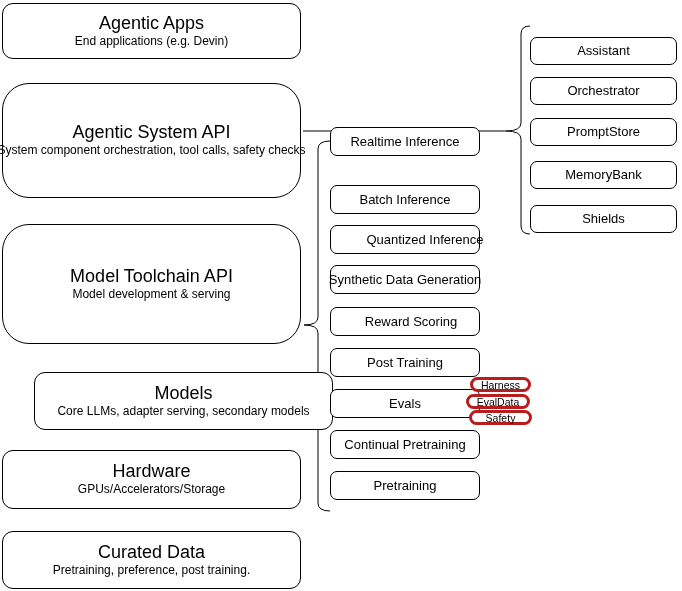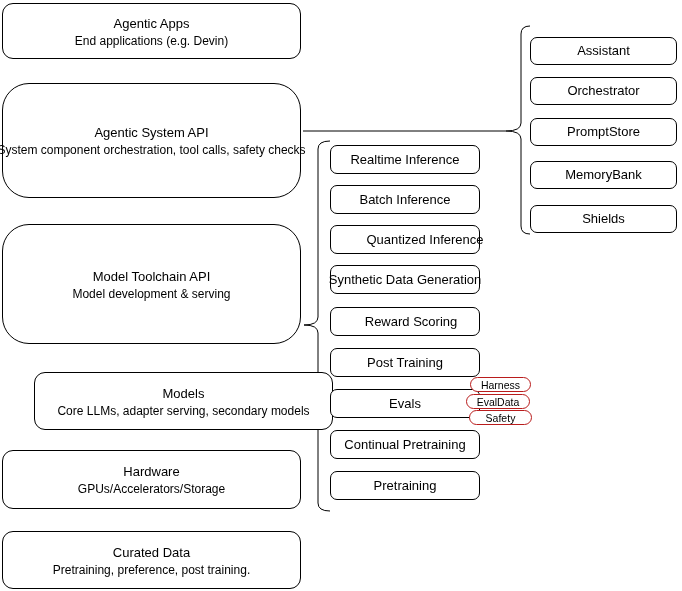--- a/index.html
+++ b/index.html
@@ -17,49 +17,49 @@
     box-sizing: border-box;
     background: #ffffff;
     border: 1px solid #000000;
     display: flex;
     flex-direction: column;
     align-items: center;
     justify-content: center;
     text-align: center;
     z-index: 1;
   }
-  .node .title { font-size: 13px; line-height: 15px; white-space: nowrap; }
+  .node .title { font-size: 18px; line-height: 15px; white-space: nowrap; }
   .node .subtitle { font-size: 12px; line-height: 12px; margin-top: 4px; white-space: nowrap; }
   .node .label { font-size: 13px; line-height: 14px; white-space: nowrap; }
 
   
   .lb0 { left: 2px; top: 3px;   width: 299px; height: 56px;  border-radius: 11px; }
   .lb1 { left: 2px; top: 83px;  width: 299px; height: 115px; border-radius: 27px; text-align: center; }
   .lb2 { left: 2px; top: 224px; width: 299px; height: 120px; border-radius: 27px; }
   .lb3 { left: 2px; top: 372px; width: 299px; height: 58px;  border-radius: 11px; margin-left: 32px; }
   .lb4 { left: 2px; top: 450px; width: 299px; height: 59px;  border-radius: 11px; }
   .lb5 { left: 2px; top: 531px; width: 299px; height: 58px;  border-radius: 11px; }
 
   
   .mb { left: 330px; width: 150px; height: 29px; border-radius: 7px; }
-  .mb0 { top: 145px; } .mb1 { top: 185px; } .mb2 { top: 225px; padding-left: 40px; }
+  .mb0 { top: 127px; } .mb1 { top: 185px; } .mb2 { top: 225px; padding-left: 40px; }
   .mb3 { top: 265px; } .mb4 { top: 307px; padding-left: 12px; } .mb5 { top: 348px; }
   .mb6 { top: 389px; } .mb7 { top: 430px; } .mb8 { top: 471px; }
 
   
   .rb { left: 530px; width: 147px; height: 28px; border-radius: 7px; }
   .rb0 { top: 37px; } .rb1 { top: 77px; } .rb2 { top: 118px; }
   .rb3 { top: 161px; } .rb4 { top: 205px; }
 
   
   .pill {
     position: absolute;
     box-sizing: border-box;
     background: #ffffff;
-    border: 1px solid #b91c1c;
+    border: 3px solid #b91c1c;
     border-radius: 8px;
     height: 15px;
     display: flex;
     align-items: center;
     justify-content: center;
     z-index: 3;
   }
   .pill .label { font-size: 10.5px; line-height: 12px; white-space: nowrap; }
   .pill0 { left: 470px; top: 377px; width: 61px; }
   .pill1 { left: 466px; top: 394px; width: 64px; }

